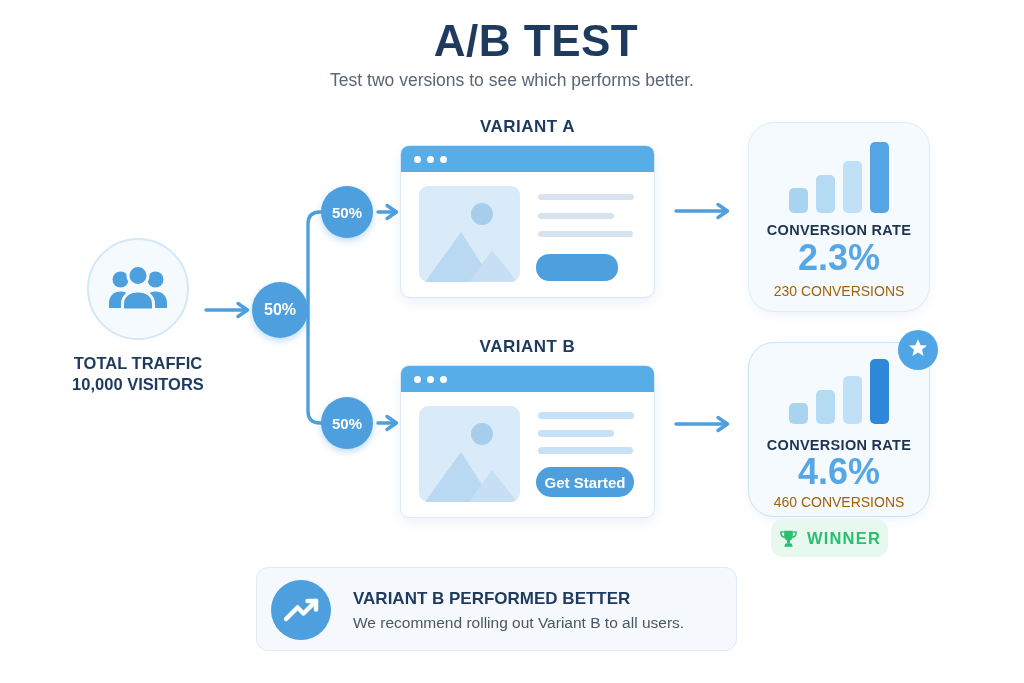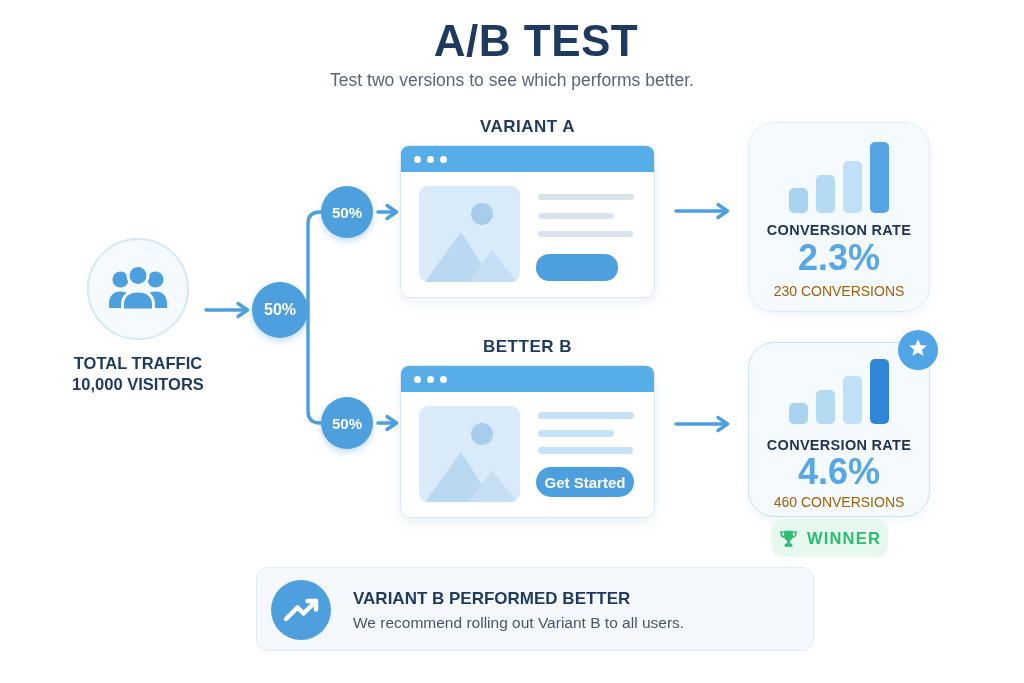--- a/index.html
+++ b/index.html
@@ -77,21 +77,21 @@
   .card.a .convs { top:160px; } .card.b .convs { top:151px; }
 
   .star-badge { position:absolute; left:898px; top:330px; width:40px; height:40px; border-radius:50%;
                 background:#4FA5E5; display:flex; align-items:center; justify-content:center; z-index:3; }
   .winner-badge { position:absolute; left:771px; top:519px; width:117px; height:38px; border-radius:12px;
                   background:#E7F8EF; display:flex; align-items:center; justify-content:center; gap:8px;
                   z-index:2; }
   .winner-badge span { font-size:16.5px; font-weight:800; color:#2ABE70; letter-spacing:1.2px; }
 
   
-  .banner { position:absolute; left:256px; top:567px; width:558px; height:84px; background:#F5F9FD;
+  .banner { position:absolute; left:256px; top:567px; width:481px; height:84px; background:#F5F9FD;
             border:1.5px solid #DEEBF8; border-radius:12px; z-index:2; }
   .banner-icon { position:absolute; left:14px; top:12px; width:60px; height:60px; border-radius:50%;
                  background:#4D9FDD; display:flex; align-items:center; justify-content:center; }
   .banner-title { position:absolute; left:96px; top:21px; font-size:17px; font-weight:700; color:#1E3A5F; }
   .banner-desc  { position:absolute; left:96px; top:46px; font-size:15.5px; color:#4A5666; }
 </style>
 </head>
 <body>
 
 <div class="canvas">
@@ -157,21 +157,21 @@
         <polygon points="6,96 42,46 74,96" fill="#B9D8F1"></polygon>
         <polygon points="50,96 73,64 98,96" fill="#C6DFF4"></polygon>
       </svg>
     </div>
     <div class="tline l1"></div>
     <div class="tline l2"></div>
     <div class="tline l3"></div>
     <div class="cta-a"></div>
   </div>
 
-  <div class="variant-label b">BETTER B</div>
+  <div class="variant-label b">VARIANT B</div>
   <div class="browser b">
     <div class="browser-bar">
       <span class="dot"></span>
       <span class="dot"></span>
       <span class="dot"></span>
     </div>
     <div class="placeholder">
       <svg width="101" height="96" viewBox="0 0 101 96">
         <circle cx="63" cy="28" r="11" fill="#A6CDEC"></circle>
         <polygon points="6,96 42,46 74,96" fill="#B9D8F1"></polygon>

